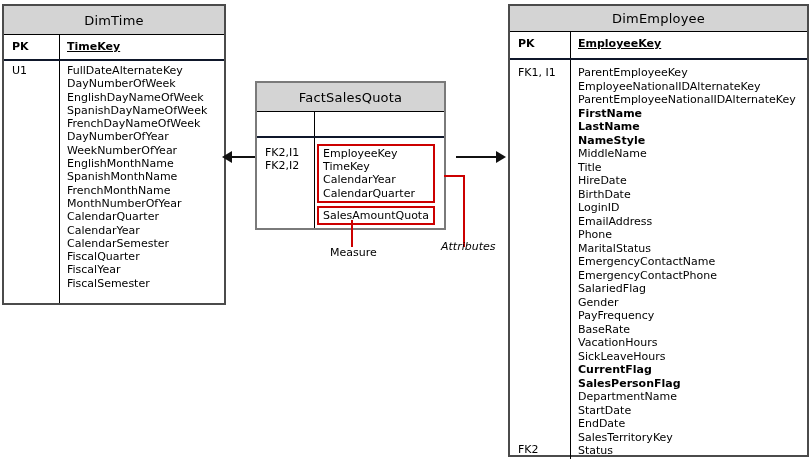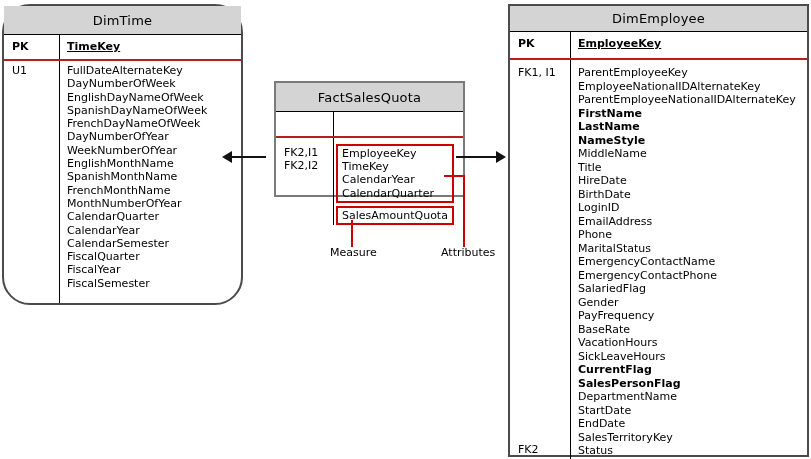--- a/index.html
+++ b/index.html
@@ -21,44 +21,44 @@
     display:flex;flex-direction:column;
   }
   .er-table.fact{border-color:var(--fact-border);}
   .er-header{
     flex:0 0 auto;background:var(--header-bg);
     border-bottom:1px solid #000;
     display:flex;align-items:center;justify-content:center;
     font-size:13px;letter-spacing:0.2px;
   }
   .er-row{display:flex;flex:0 0 auto;box-sizing:border-box;}
-  .er-pk-row{border-bottom:2px solid #b91c1c;justify-content:center;}
+  .er-pk-row{border-bottom:2px solid #0f172a;justify-content:center;}
   .er-body{flex:1 1 auto;align-items:stretch;}
   .gutter{
     flex:0 0 auto;box-sizing:border-box;border-right:1px solid #000;
     padding:5px 2px 2px 8px;font-size:11px;white-space:nowrap;
   }
   .cell{
     flex:1 1 auto;box-sizing:border-box;
     padding:5px 0 2px 7px;font-size:11px;white-space:nowrap;overflow:visible;
   }
   .pk-label{font-weight:bold;}
   .pk-name{font-weight:bold;text-decoration:underline;}
   .attr-line{white-space:nowrap;}
 
   
-  #dimtime{left:2px;top:4px;width:241px;height:301px;border-radius:28px;}
+  #dimtime{left:2px;top:4px;width:224px;height:301px;}
   #dimtime .er-header{height:28px;}
   #dimtime .er-pk-row{height:26px;}
   #dimtime .gutter{width:56px;}
   #dimtime .er-body .gutter,#dimtime .er-body .cell{padding-top:3px;}
   #dimtime .attr-line{line-height:13.3px;}
 
   
-  #factsalesquota{left:274px;top:81px;width:191px;height:116px;}
+  #factsalesquota{left:255px;top:81px;width:191px;height:149px;}
   #factsalesquota .er-header{height:28px;}
   #factsalesquota .er-pk-row{height:26px;}
   #factsalesquota .gutter{width:58px;}
   #factsalesquota .er-body .gutter{padding-top:8px;}
   #factsalesquota .er-body .cell{padding:6px 0 0 2px;}
   #factsalesquota .attr-line{line-height:13.2px;}
   .red-box{
     box-sizing:border-box;border:2px solid var(--annotation-red);
     width:118px;padding:1px 0 1px 4px;background:transparent;
   }
@@ -152,21 +152,21 @@
     </div>
   </div>
 
   <div class="arrow-line" style="left:456px;top:156px;width:41px;"></div>
   <div class="arrowhead right" style="left:496px;top:151px;"></div>
 
   <div class="red-vline" style="left:351px;top:220px;height:27px;"></div>
   <div class="red-hline" style="left:444px;top:175px;width:21px;"></div>
   <div class="red-vline" style="left:463px;top:175px;height:72px;"></div>
   <div class="callout-label" style="left:330px;top:246px;">Measure</div>
-  <div class="callout-label" style="left:441px;top:246px;">Attributes</div>
+  <div class="callout-label" style="left:441px;top:240px;font-style:italic;">Attributes</div>
 
   <div class="er-table" id="dimemployee">
     <div class="er-header">DimEmployee</div>
     <div class="er-row er-pk-row">
       <div class="gutter pk-label">PK</div>
       <div class="cell pk-name">EmployeeKey</div>
     </div>
     <div class="er-row er-body">
       <div class="gutter">
         <div class="attr-line">FK1, I1</div>

